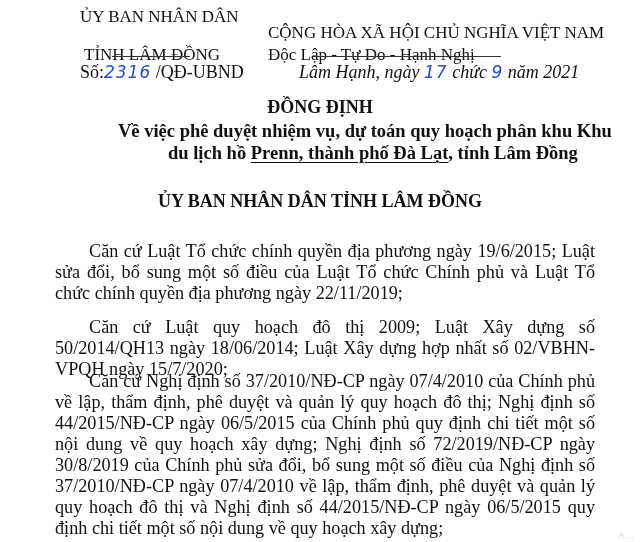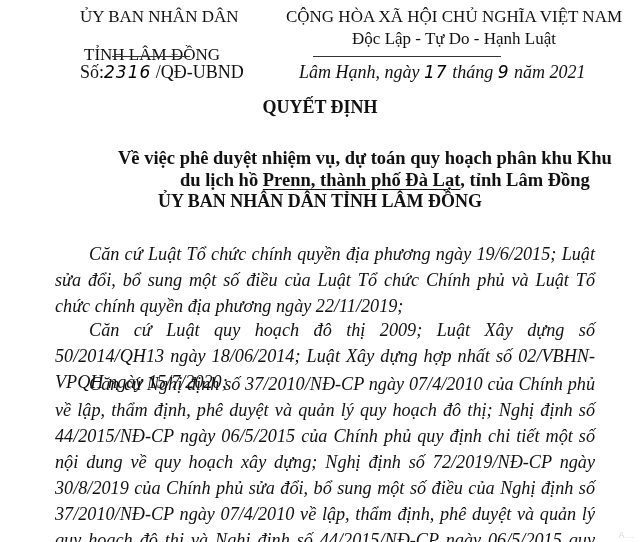--- a/index.html
+++ b/index.html
@@ -4,53 +4,53 @@
 <style>
   html, body { margin:0; padding:0; }
   body {
     width:640px; height:542px; overflow:hidden; background:#ffffff;
     font-family:"Liberation Serif", "DejaVu Serif", serif; color:#111;
     position:relative;
   }
   .abs { position:absolute; white-space:nowrap; }
   .hdr { font-weight:normal; font-size:17px; letter-spacing:0px; }
   .hdr-left { left:80px; width:144px; text-align:center; }
-  .hdr-right { left:268px; width:372px; text-align:center; }
+  .hdr-right { left:268px; width:372px; text-align:left;margin-top:16px; }
   .rule { position:absolute; height:1px; background:#333; }
   .so { left:80px; top:62px; font-size:18px; }
-  .hand { color:#000000; font-style:italic; font-family:"DejaVu Sans", sans-serif; font-size:17px; letter-spacing:1px; }
+  .hand { color:#1d4ed8; font-style:italic; font-family:"DejaVu Sans", sans-serif; font-size:17px; letter-spacing:1px; }
   .date { left:299px; top:62px; font-size:18px; font-style:italic; }
   .title { left:0; width:640px; text-align:center; font-weight:bold; font-size:18px; }
-  .subtitle { font-weight:bold; font-size:18.5px;margin-top:27px; }
+  .subtitle { font-weight:bold; font-size:18.5px; }
   .u { text-decoration:underline; text-underline-offset:3px; text-decoration-thickness:1px; }
-  .para { position:absolute; left:55px; width:540px; font-style:italic; font-size:18.2px; line-height:26px; text-align:justify; text-indent:34px; }
+  .para { position:absolute; left:55px; width:540px; font-size:18.2px; line-height:21px; text-align:justify; text-indent:34px; }
   .wm { position:absolute; right:6px; bottom:2px; font-size:9px; color:#d8d8d8; font-family:"Liberation Sans", sans-serif; }
 </style>
 </head>
 <body>
 
 <div class="abs hdr hdr-left" style="top:7px;">ỦY BAN NHÂN DÂN</div>
 <div class="abs hdr hdr-left" style="top:45px;">TỈNH LÂM ĐỒNG</div>
 <div class="rule" style="left:112px; top:56px; width:78px;"></div>
 
 <div class="abs hdr hdr-right" style="top:7px;">CỘNG HÒA XÃ HỘI CHỦ NGHĨA VIỆT NAM</div>
-<div class="abs hdr hdr-right" style="top:29px;">Độc Lập - Tự Do - Hạnh Luật</div>
+<div class="abs hdr hdr-right" style="top:29px;">Độc Lập - Tự Do - Hạnh Nghị</div>
 <div class="rule" style="left:313px; top:56px; width:188px;"></div>
 
 <div class="abs so">
   <span>Số:</span><span class="hand">2316</span><span> /QĐ-UBND</span>
 </div>
 
 <div class="abs date">
-  <span>Lâm Hạnh, ngày </span><span class="hand">17</span><span> tháng </span><span class="hand">9</span><span> năm 2021</span>
+  <span>Lâm Hạnh, ngày </span><span class="hand">17</span><span> chức </span><span class="hand">9</span><span> năm 2021</span>
 </div>
 
-<div class="abs title" style="top:97px;">QUYẾT ĐỊNH</div>
+<div class="abs title" style="top:97px;">ĐỒNG ĐỊNH</div>
 <div class="abs subtitle" style="left:118px; top:121px;">Về việc phê duyệt nhiệm vụ, dự toán quy hoạch phân khu Khu</div>
-<div class="abs subtitle" style="left:180px; top:143px;">
+<div class="abs subtitle" style="left:168px; top:143px;">
   <span>du lịch hồ </span><span class="u">Prenn, thành phố Đà Lạt</span><span>, tỉnh Lâm Đồng</span>
 </div>
 <div class="abs title" style="top:191px;text-align:center;">ỦY BAN NHÂN DÂN TỈNH LÂM ĐỒNG</div>
 
 <div class="para" style="top:241px;">Căn cứ Luật Tổ chức chính quyền địa phương ngày 19/6/2015; Luật sửa đổi, bổ sung một số điều của Luật Tổ chức Chính phủ và Luật Tổ chức chính quyền địa phương ngày 22/11/2019;</div>
 <div class="para" style="top:317px;">Căn cứ Luật quy hoạch đô thị 2009; Luật Xây dựng số 50/2014/QH13 ngày 18/06/2014; Luật Xây dựng hợp nhất số 02/VBHN-VPQH ngày 15/7/2020;</div>
 <div class="para" style="top:371px;">Căn cứ Nghị định số 37/2010/NĐ-CP ngày 07/4/2010 của Chính phủ về lập, thẩm định, phê duyệt và quản lý quy hoạch đô thị; Nghị định số 44/2015/NĐ-CP ngày 06/5/2015 của Chính phủ quy định chi tiết một số nội dung về quy hoạch xây dựng; Nghị định số 72/2019/NĐ-CP ngày 30/8/2019 của Chính phủ sửa đổi, bổ sung một số điều của Nghị định số 37/2010/NĐ-CP ngày 07/4/2010 về lập, thẩm định, phê duyệt và quản lý quy hoạch đô thị và Nghị định số 44/2015/NĐ-CP ngày 06/5/2015 quy định chi tiết một số nội dung về quy hoạch xây dựng;</div>
 
 <div class="wm">A ...</div>
 

